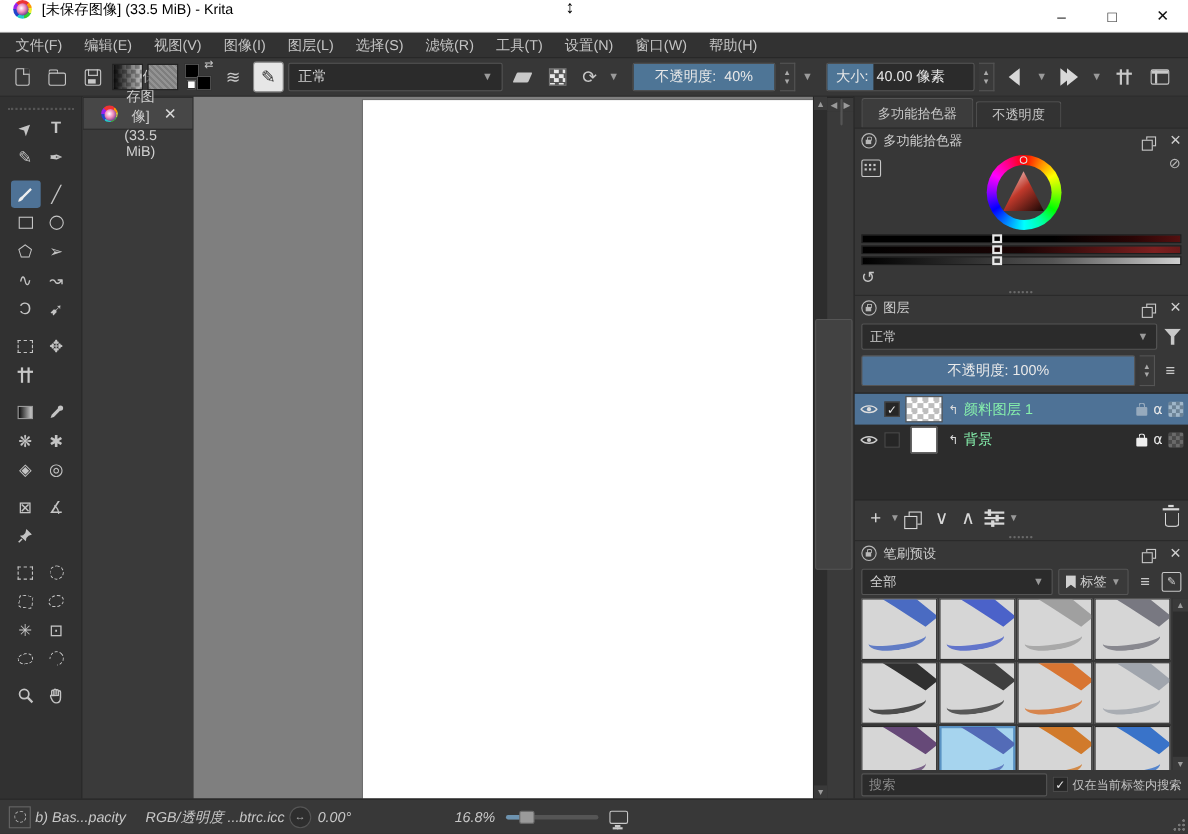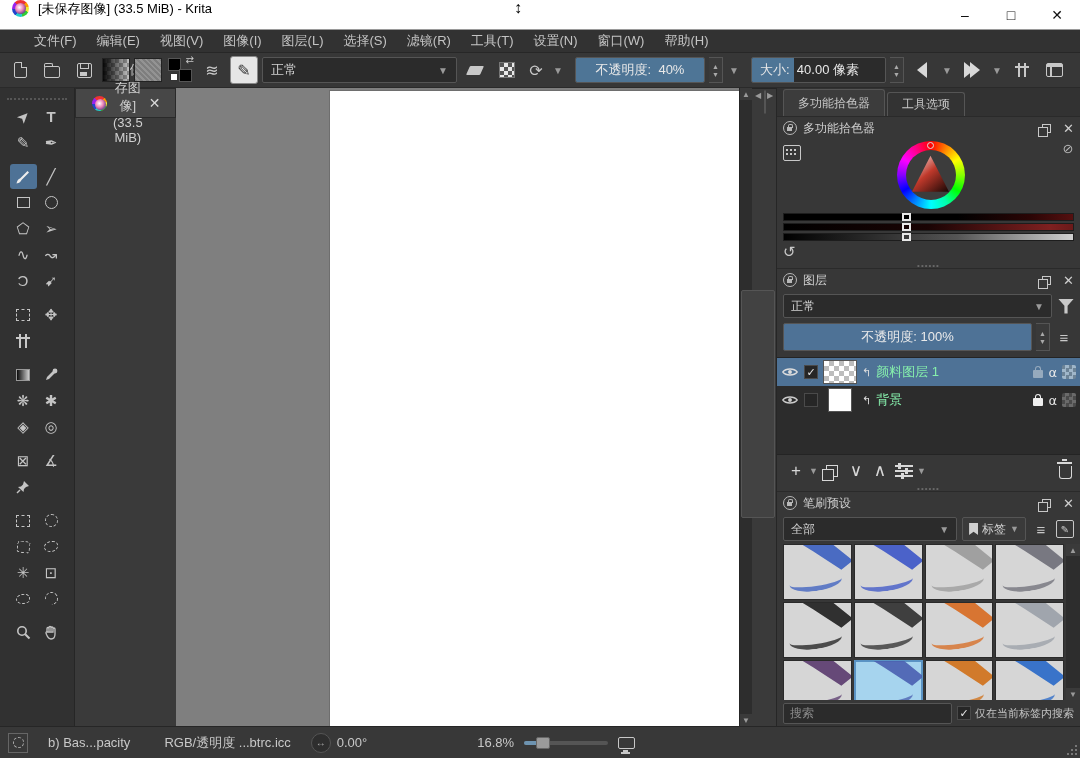--- a/index.html
+++ b/index.html
@@ -11,21 +11,21 @@
   .titlebar { height:30px; background:#ffffff; color:#000; display:flex; border-bottom:1px solid #9a9a9a; position:relative; flex:0 0 30px;}
   .krita-logo { width:17px; height:17px; border-radius:50%; margin:0 9px 0 12px;
     background:conic-gradient(#e33 0 12%, #f90 12% 22%, #ee3 22% 32%, #3c3 32% 47%, #2cc 47% 60%, #24c 60% 75%, #92e 75% 88%, #e33 88% 100%); position:relative; }
   .krita-logo::after{content:"";position:absolute;left:3px;top:3px;width:11px;height:11px;border-radius:50%;background:radial-gradient(circle at 40% 40%, #fff, #e8b 40%, #327 90%);}
   .titlebar .title-text { font-size:13px; }
   .mouse-cursor{position:absolute;left:514px;top:-1px;font-size:16px;color:#000;font-weight:bold;}
   .win-btns { margin-left:auto; display:flex; height:100%; }
   .win-btn { width:46px; height:100%; display:flex; align-items:center; justify-content:center; font-size:14px; color:#111; }
 
   
-  .menubar { height:23px; background:#323232; border-bottom:1px solid #272727; display:flex; align-items:center; padding-left:24px; gap:0; flex:0 0 23px;}
+  .menubar { height:23px; background:#323232; border-bottom:1px solid #272727; display:flex; align-items:center; padding-left:4px; gap:0; flex:0 0 23px;}
   .menu-item { padding:0 10px; color:#c4c4c4; font-size:13px; }
 
   
   .toolbar { height:35px; background:#373737; border-bottom:1px solid #2a2a2a; display:flex; align-items:center; padding-left:6px; gap:4px; flex:0 0 35px;}
   .tbtn { width:28px; height:28px; display:flex; align-items:center; justify-content:center; border-radius:3px; color:#c8c8c8; font-size:16px; position:relative;}
   .tbtn.small{width:22px;}
   .icon-page{width:13px;height:16px;border:1.5px solid #c8c8c8;border-radius:2px;position:relative;}
   .icon-page::after{content:"";position:absolute;right:-1px;top:-1px;width:5px;height:5px;background:#373737;border-left:1.5px solid #c8c8c8;border-bottom:1.5px solid #c8c8c8;}
   .icon-folder{width:16px;height:12px;border:1.5px solid #c8c8c8;border-radius:2px;position:relative;margin-top:3px;}
   .icon-folder::before{content:"";position:absolute;left:-1px;top:-4px;width:7px;height:3px;border:1.5px solid #c8c8c8;border-bottom:none;border-radius:2px 2px 0 0;}
@@ -191,21 +191,21 @@
   .tile.selected{background:#a6d4ee;outline:2px solid #5a93c4;outline-offset:-2px;}
   .bp-scroll{flex:0 0 14px;background:#2d2d2d;margin-left:2px;display:flex;flex-direction:column;}
   .bp-scroll .arr{height:12px;display:flex;align-items:center;justify-content:center;font-size:8px;color:#9a9a9a;background:#3a3a3a;}
   .bp-scroll .track{flex:1;}
   .bp-search-row{flex:0 0 26px;display:flex;align-items:center;gap:5px;padding:2px 6px;}
   .search-input{flex:0 0 135px;height:21px;background:#2b2b2b;border:1px solid #555;border-radius:2px;color:#d0d0d0;font-size:12px;padding:0 6px;font-family:inherit;}
   .search-input::placeholder{color:#8a8a8a;}
   .bp-chk-label{display:flex;align-items:center;gap:4px;font-size:11px;color:#c4c4c4;white-space:nowrap;}
 
   
-  .statusbar{height:32px;background:#383838;border-top:1px solid #262626;display:flex;align-items:center;padding:0 8px;gap:20px;flex:0 0 32px;font-size:13px;color:#c8c8c8;position:relative;}
+  .statusbar{height:32px;background:#383838;border-top:1px solid #262626;display:flex;align-items:center;padding:0 8px;gap:4px;flex:0 0 32px;font-size:13px;color:#c8c8c8;position:relative;font-style:italic;}
   .sb-brushicon{width:20px;height:20px;border:1px solid #666;display:flex;align-items:center;justify-content:center;}
   .sb-brushicon i{width:11px;height:11px;border:1.5px dashed #aaa;border-radius:50%;}
   .sb-sizebox{border:1px solid #555;background:#303030;height:22px;display:flex;align-items:center;padding:0 10px;margin-left:auto;}
   .sb-rot{display:flex;align-items:center;gap:6px;}
   .sb-roticon{width:20px;height:20px;border-radius:50%;background:#2e2e2e;border:1px solid #555;display:flex;align-items:center;justify-content:center;font-size:10px;color:#aaa;}
   .sb-zoomwrap{display:flex;align-items:center;gap:10px;margin-left:90px;}
   .zoom-slider{width:84px;height:4px;background:#555;border-radius:2px;position:relative;}
   .zoom-slider .zfill{position:absolute;left:0;top:0;bottom:0;width:18%;background:#6d93b0;border-radius:2px;}
   .zoom-slider .zthumb{position:absolute;left:14%;top:-4px;width:14px;height:12px;background:#9a9a9a;border:1px solid #666;border-radius:2px;}
   .icon-monitor{width:17px;height:12px;border:1.5px solid #c8c8c8;border-radius:2px;position:relative;}
@@ -525,21 +525,21 @@
         <div class="track">
             <div class="thumb"></div>
           </div>
         <div class="arr">▶</div>
       </div>
     </div>
 
     <div class="dockers">
       <div class="dk-tabs">
         <div class="dk-tab active">多功能拾色器</div>
-        <div class="dk-tab">工具选项</div>
+        <div class="dk-tab">不透明度</div>
       </div>
 
       <div class="docker" style="flex:0 0 128px;">
         <div class="dk-head">
           <span class="icon-docklock"></span>
           <span>多功能拾色器</span>
           <span class="sp"></span>
           <span class="icon-float"></span>
           <span class="dk-close">✕</span>
         </div>

